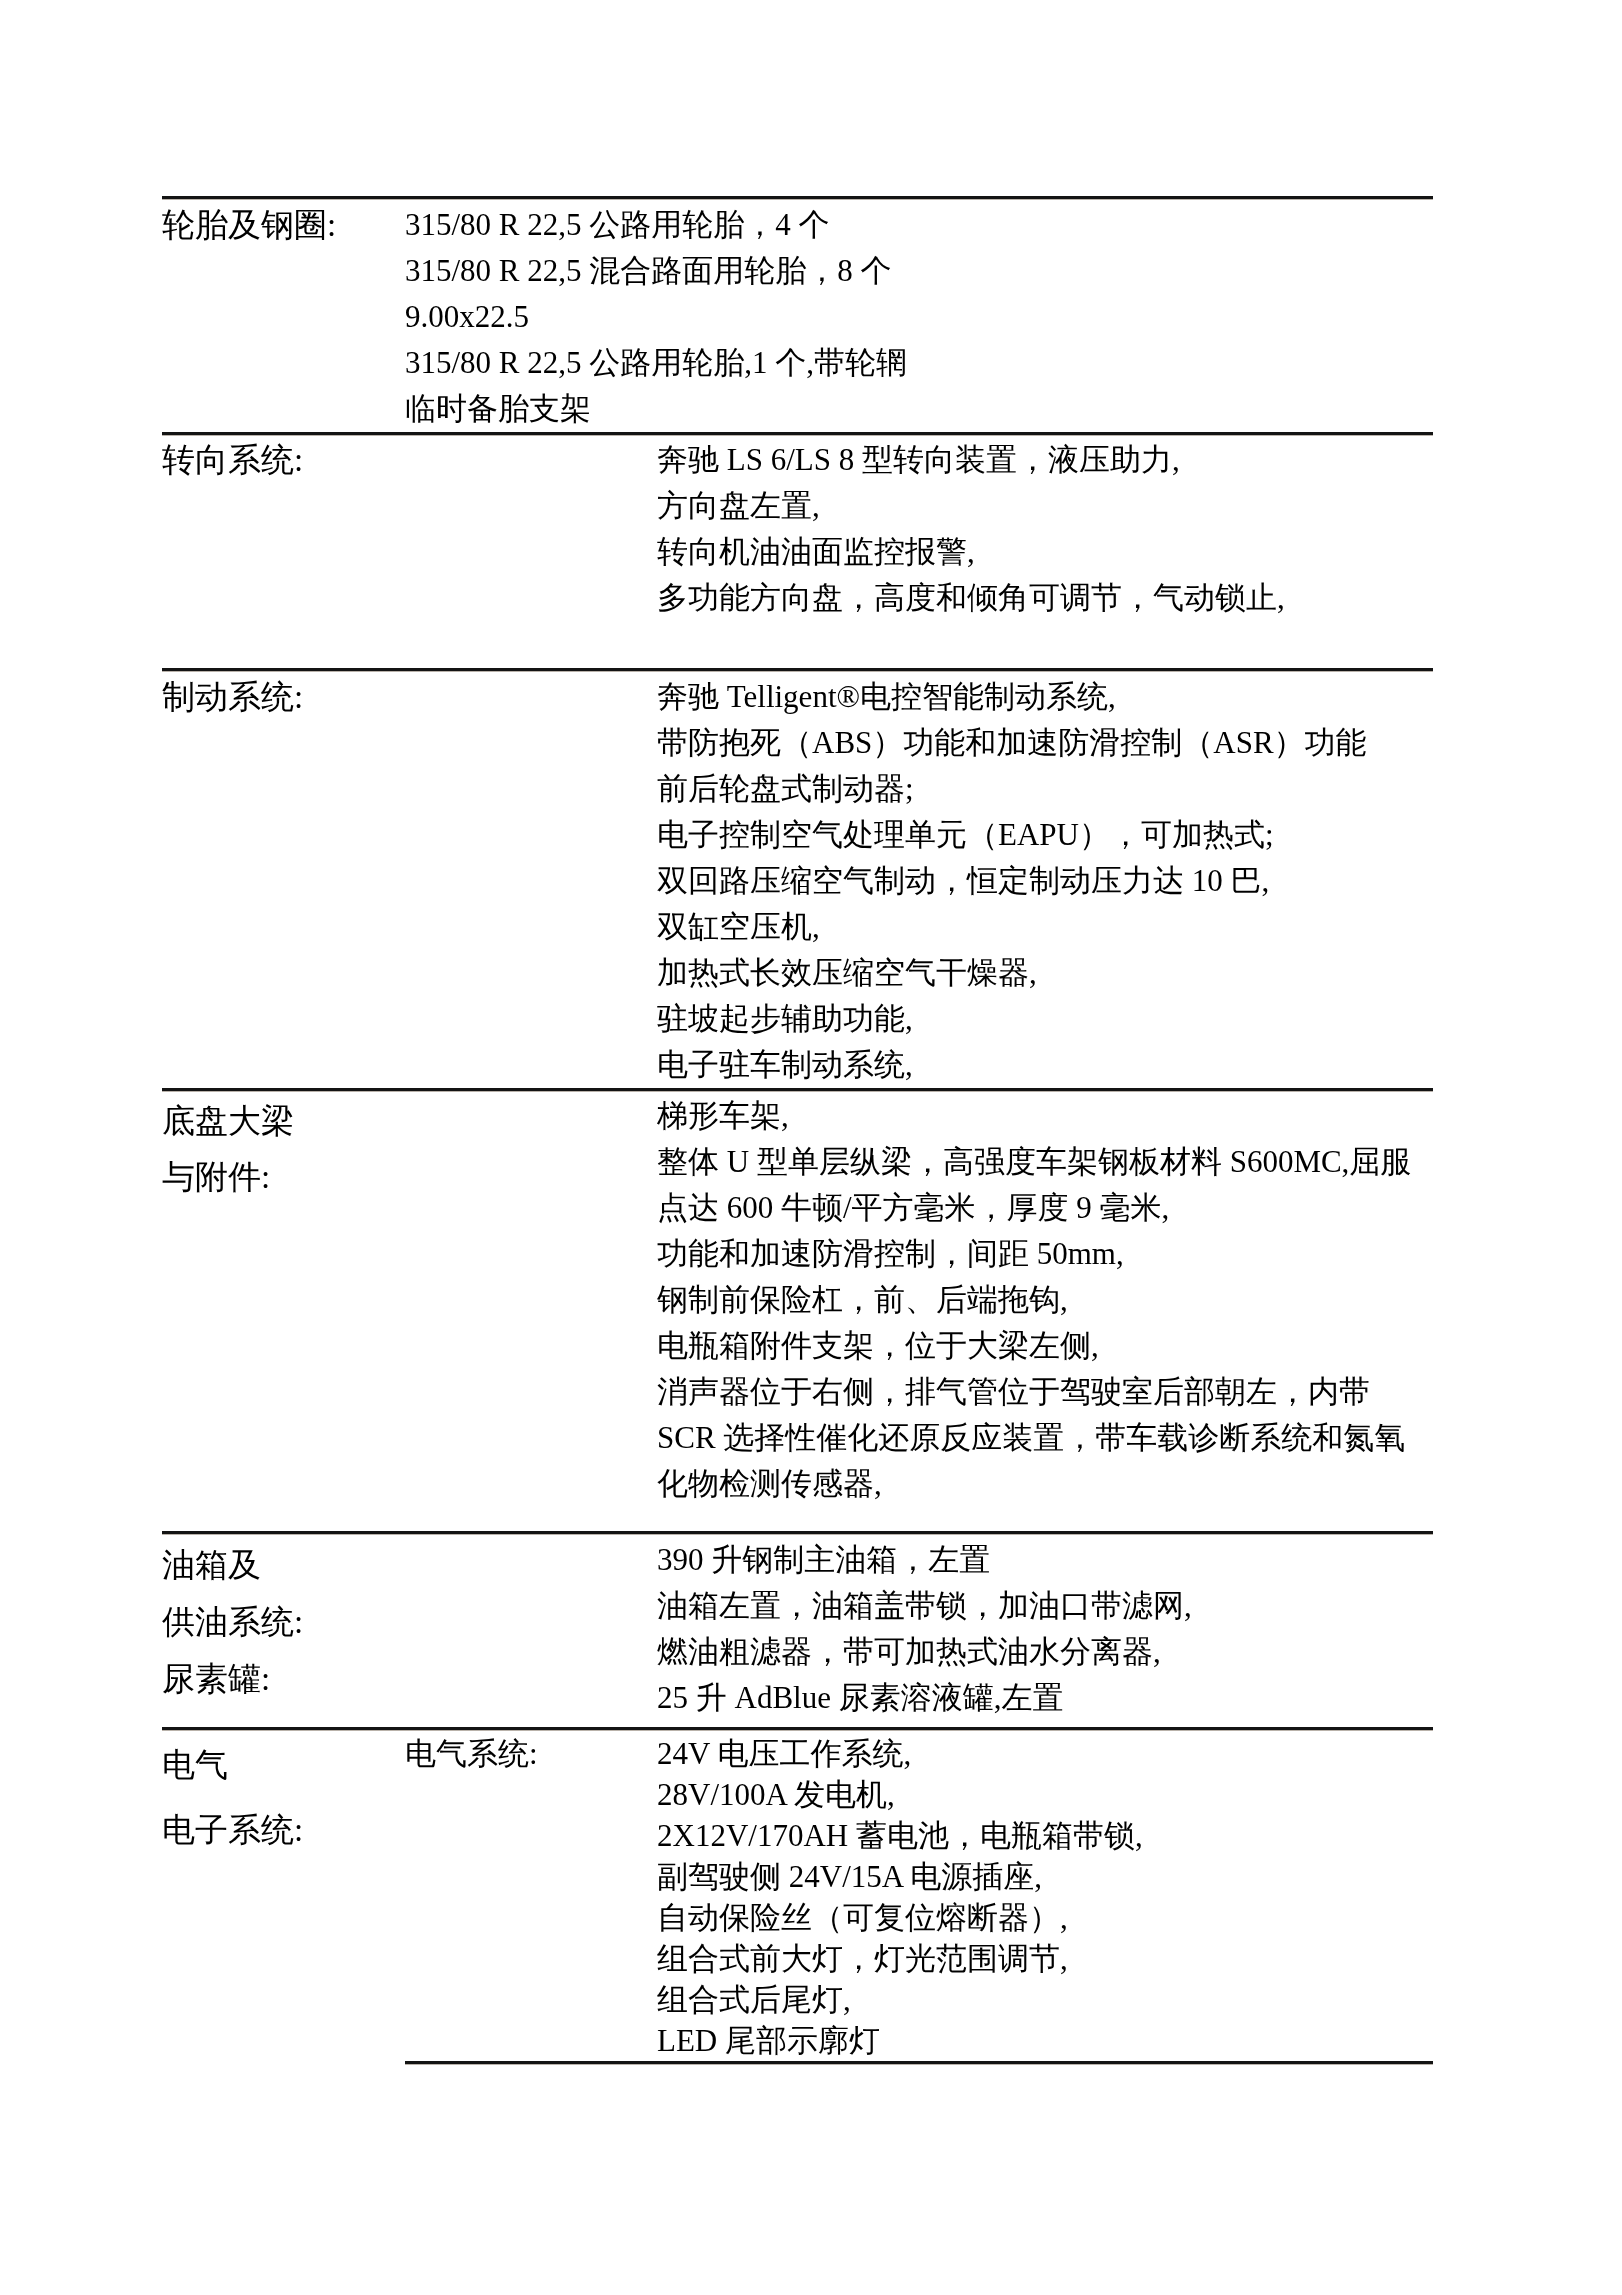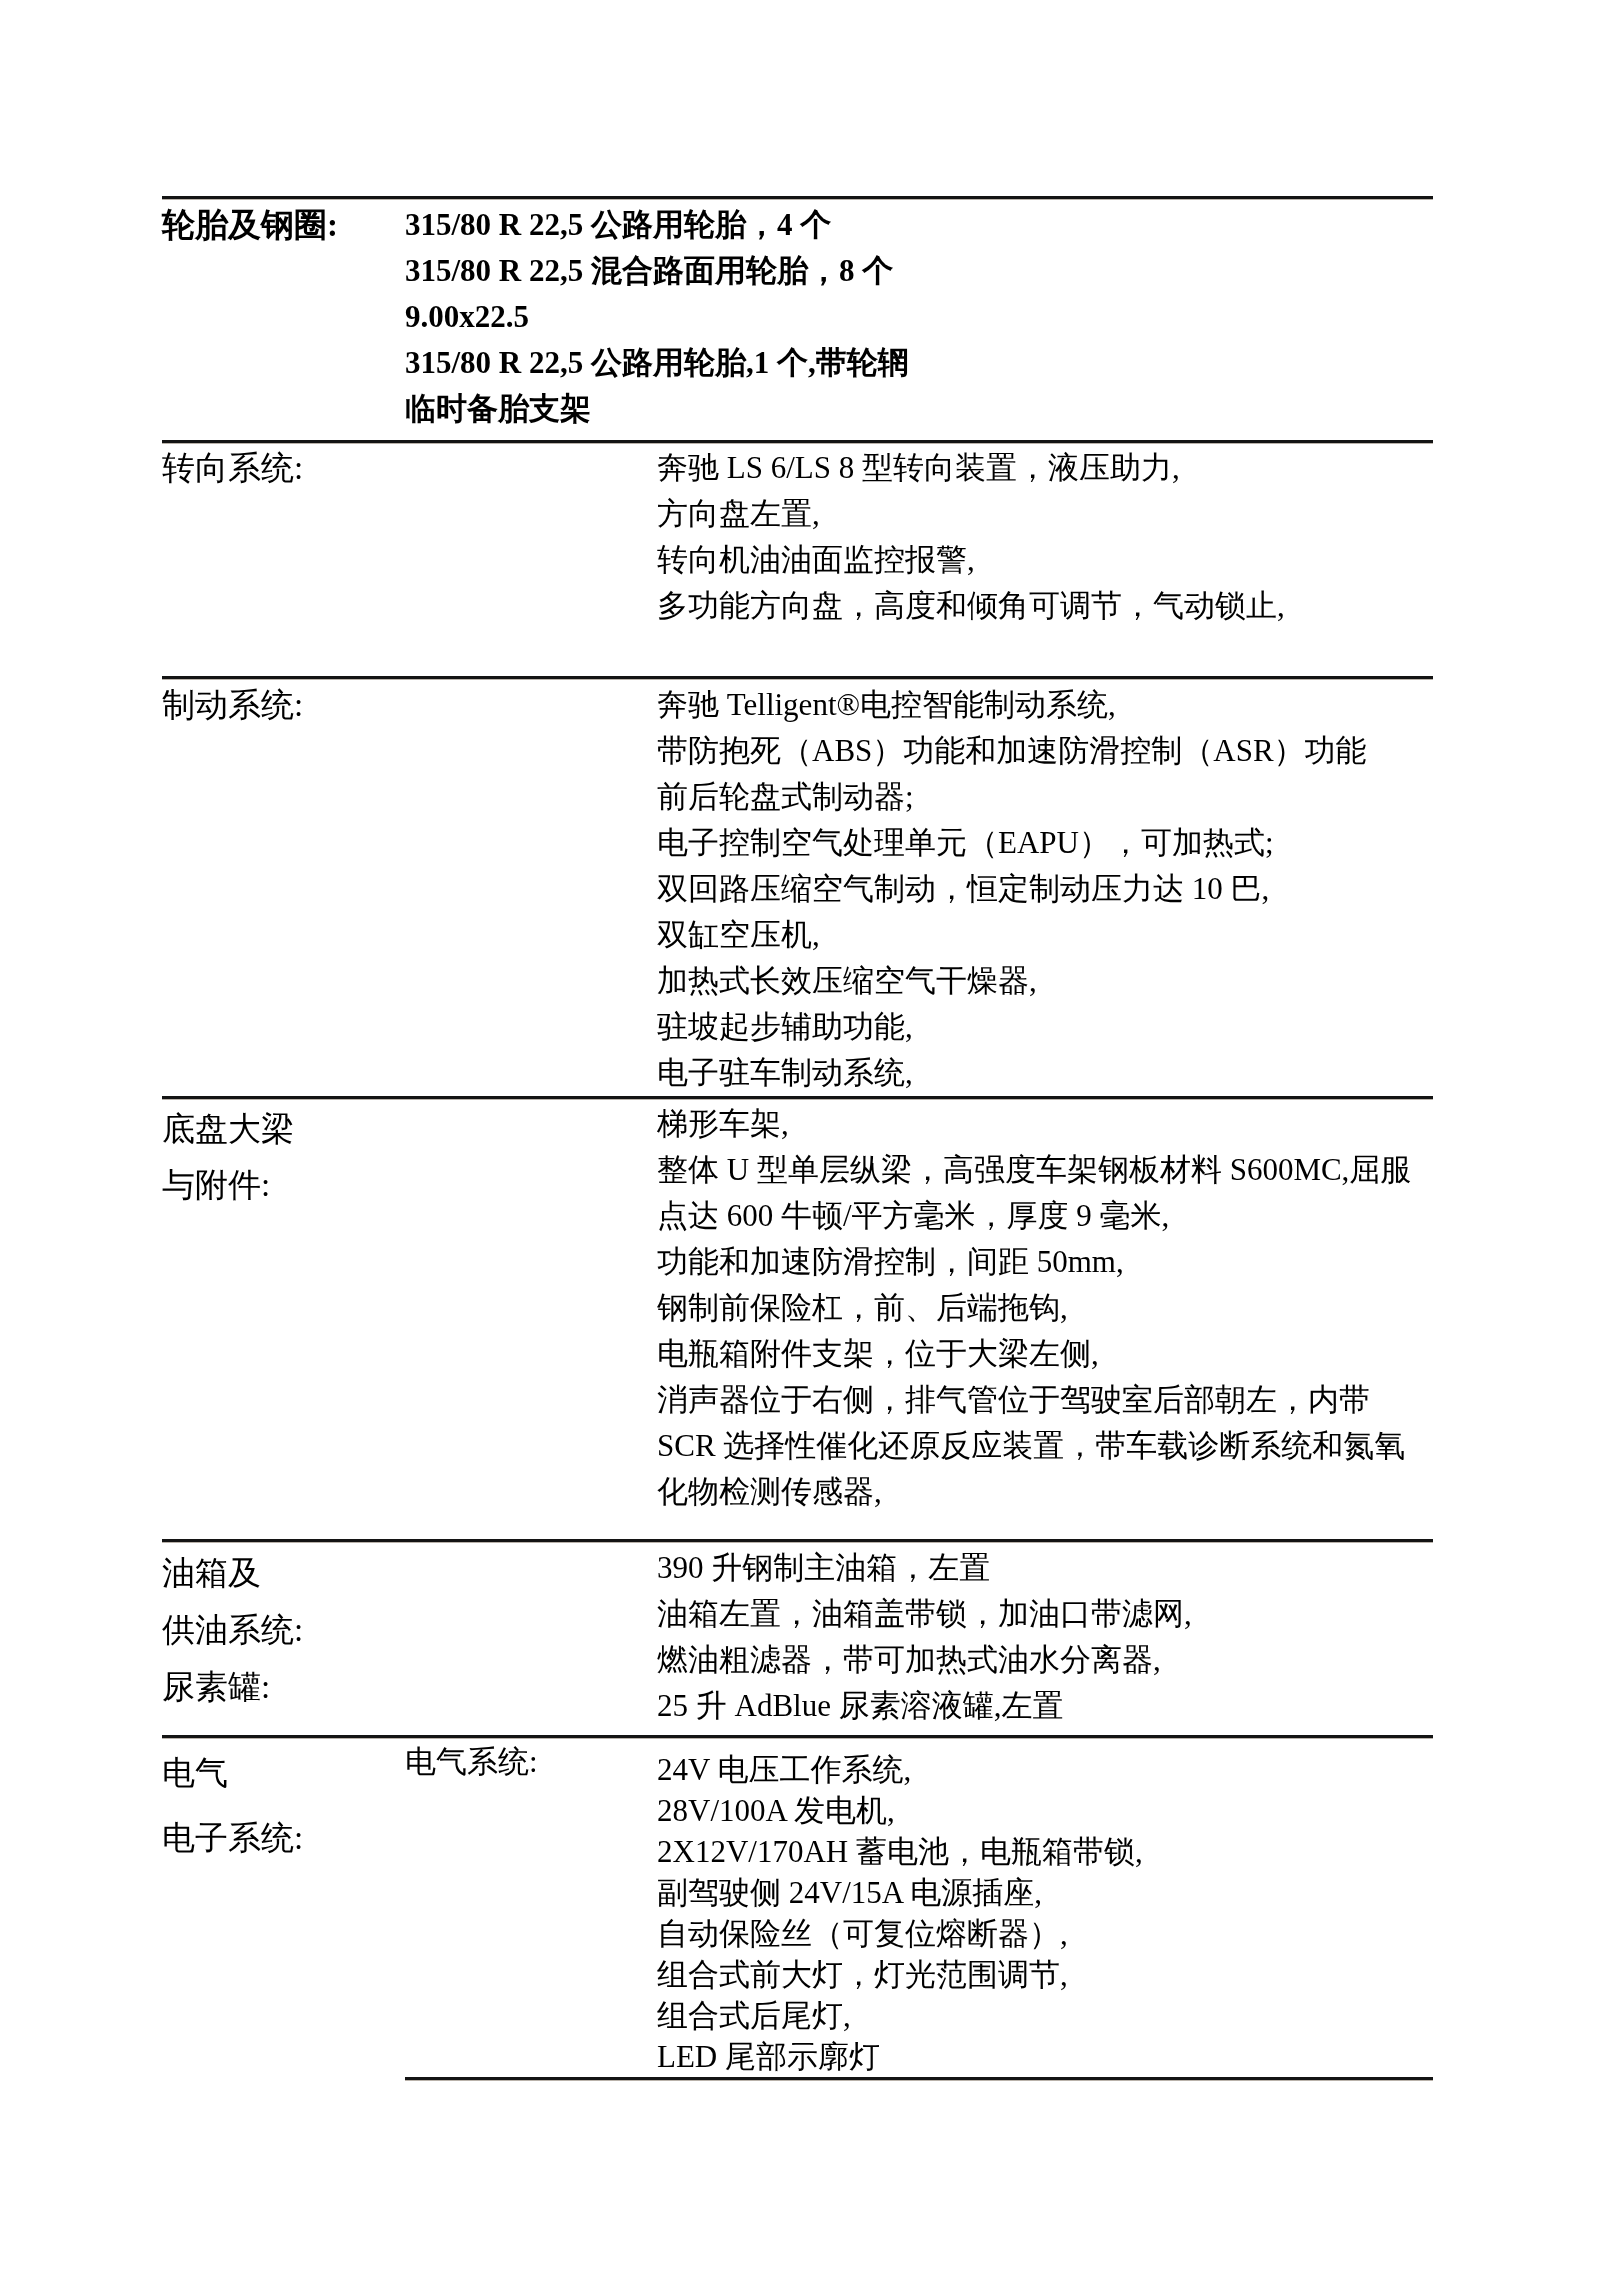--- a/index.html
+++ b/index.html
@@ -28,21 +28,21 @@
   .lbl, .sub, .val { white-space:nowrap; }
   .val { overflow:hidden; }
   .rule.partial { margin-left:243px; }
 </style>
 </head>
 <body>
 
 <div class="page">
   <div class="doc" id="doc">
       <div class="rule"></div>
-      <div class="sec" style="padding-bottom: 8px; font-weight: bold;">
+      <div class="sec" style="padding-bottom: 0px;">
         <div class="sec-body">
           <div class="col1">
             <div class="lbl" style="line-height: 46px;">轮胎及钢圈:</div>
           </div>
           <div class="col3">
             <div class="val" style="line-height: 46px;">315/80 R 22,5 公路用轮胎，4 个</div>
             <div class="val" style="line-height: 46px;">315/80 R 22,5 混合路面用轮胎，8 个</div>
             <div class="val" style="line-height: 46px;">9.00x22.5</div>
             <div class="val" style="line-height: 46px;">315/80 R 22,5 公路用轮胎,1 个,带轮辋</div>
             <div class="val" style="line-height: 46px;">临时备胎支架</div>
@@ -133,21 +133,21 @@
             <div class="sub" style="line-height: 41px;">电气系统:</div>
             <div class="sub" style="line-height: 41px;">&nbsp;</div>
             <div class="sub" style="line-height: 41px;">&nbsp;</div>
             <div class="sub" style="line-height: 41px;">&nbsp;</div>
             <div class="sub" style="line-height: 41px;">&nbsp;</div>
             <div class="sub" style="line-height: 41px;">&nbsp;</div>
             <div class="sub" style="line-height: 41px;">&nbsp;</div>
             <div class="sub" style="line-height: 41px;">&nbsp;</div>
           </div>
           <div class="col3">
-            <div class="val" style="line-height: 41px; margin-top: 8px;">24V 电压工作系统,</div>
+            <div class="val" style="line-height: 41px;">24V 电压工作系统,</div>
             <div class="val" style="line-height: 41px;">28V/100A 发电机,</div>
             <div class="val" style="line-height: 41px;">2X12V/170AH 蓄电池，电瓶箱带锁,</div>
             <div class="val" style="line-height: 41px;">副驾驶侧 24V/15A 电源插座,</div>
             <div class="val" style="line-height: 41px;">自动保险丝（可复位熔断器）,</div>
             <div class="val" style="line-height: 41px;">组合式前大灯，灯光范围调节,</div>
             <div class="val" style="line-height: 41px;">组合式后尾灯,</div>
             <div class="val" style="line-height: 41px;">LED 尾部示廓灯</div>
           </div>
         </div>
       </div>

